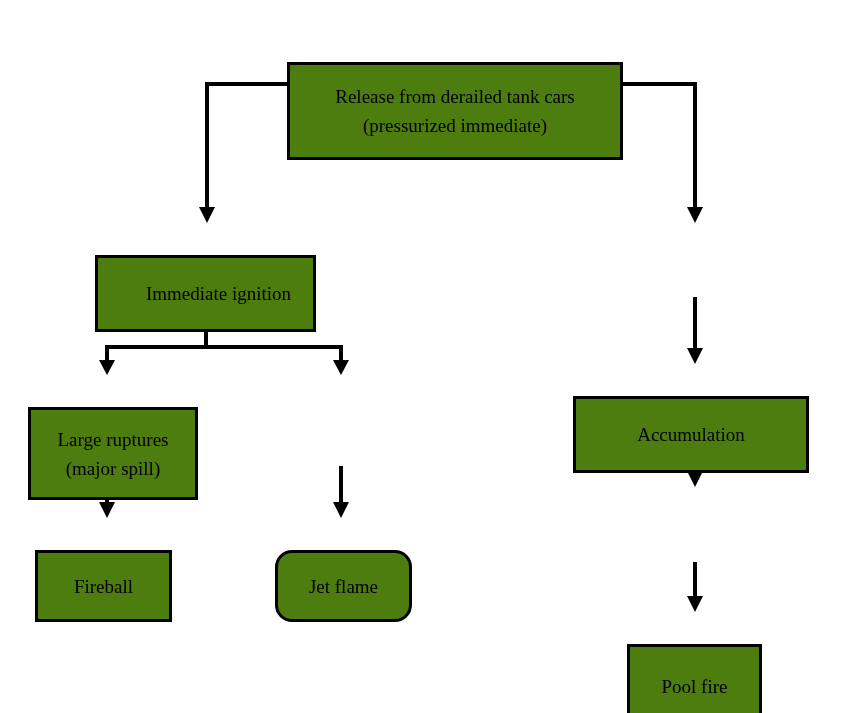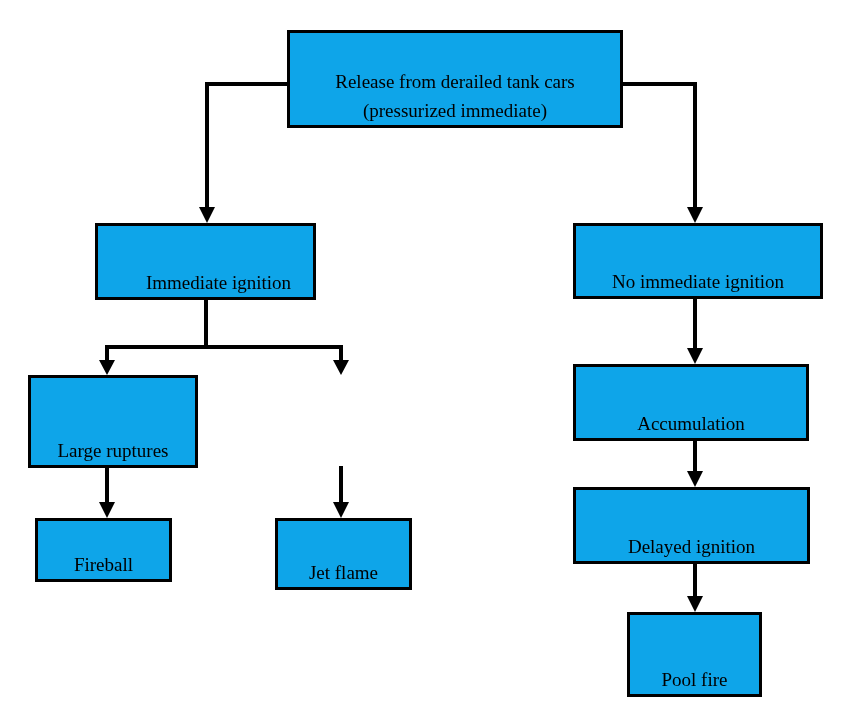--- a/index.html
+++ b/index.html
@@ -19,29 +19,30 @@
   #connector-layer {
     position: absolute;
     left: 0;
     top: 0;
     z-index: 0;
   }
   .node {
     position: absolute;
     box-sizing: border-box;
     border: 3px solid #000000;
-    background: #0ea5e9;
+    background: #4d7c0f;
     display: flex;
     flex-direction: column;
     align-items: center;
-    justify-content: flex-end;
+    justify-content: center;
     text-align: center;
     font-size: 19px;
     line-height: 29px;
     z-index: 1;
+    margin-top: 32px;
   }
   .edge-line {
     stroke: #000000;
     stroke-width: 4;
     fill: none;
   }
   .arrowhead {
     fill: #000000;
     stroke: none;
   }
@@ -100,42 +101,37 @@
 
   <div class="node" style="left:287px; top:30px; width:336px; height:98px;">
     <div>Release from derailed tank cars</div>
     <div>(pressurized immediate)</div>
   </div>
 
   <div class="node" style="left:95px; top:223px; width:221px; height:77px;padding-left:26px;">
     <div>Immediate ignition</div>
   </div>
 
-  <div class="node" style="left:573px; top:223px; width:250px; height:76px;">
-    <div>No immediate ignition</div>
-  </div>
 
   <div class="node" style="left:28px; top:375px; width:170px; height:93px;">
     <div>Large ruptures</div>
+    <div>(major spill)</div>
   </div>
 
 
-  <div class="node" style="left:35px; top:518px; width:137px; height:64px;">
+  <div class="node" style="left:35px; top:518px; width:137px; height:72px;">
     <div>Fireball</div>
   </div>
 
-  <div class="node" style="left:275px; top:518px; width:137px; height:72px;">
+  <div class="node" style="left:275px; top:518px; width:137px; height:72px;border-radius:17px;">
     <div>Jet flame</div>
   </div>
 
   <div class="node" style="left:573px; top:364px; width:236px; height:77px;">
     <div>Accumulation</div>
   </div>
 
-  <div class="node" style="left:573px; top:487px; width:237px; height:77px;">
-    <div>Delayed ignition</div>
-  </div>
 
   <div class="node" style="left:627px; top:612px; width:135px; height:85px;">
     <div>Pool fire</div>
   </div>
 
 </div>
 
 </body></html>

